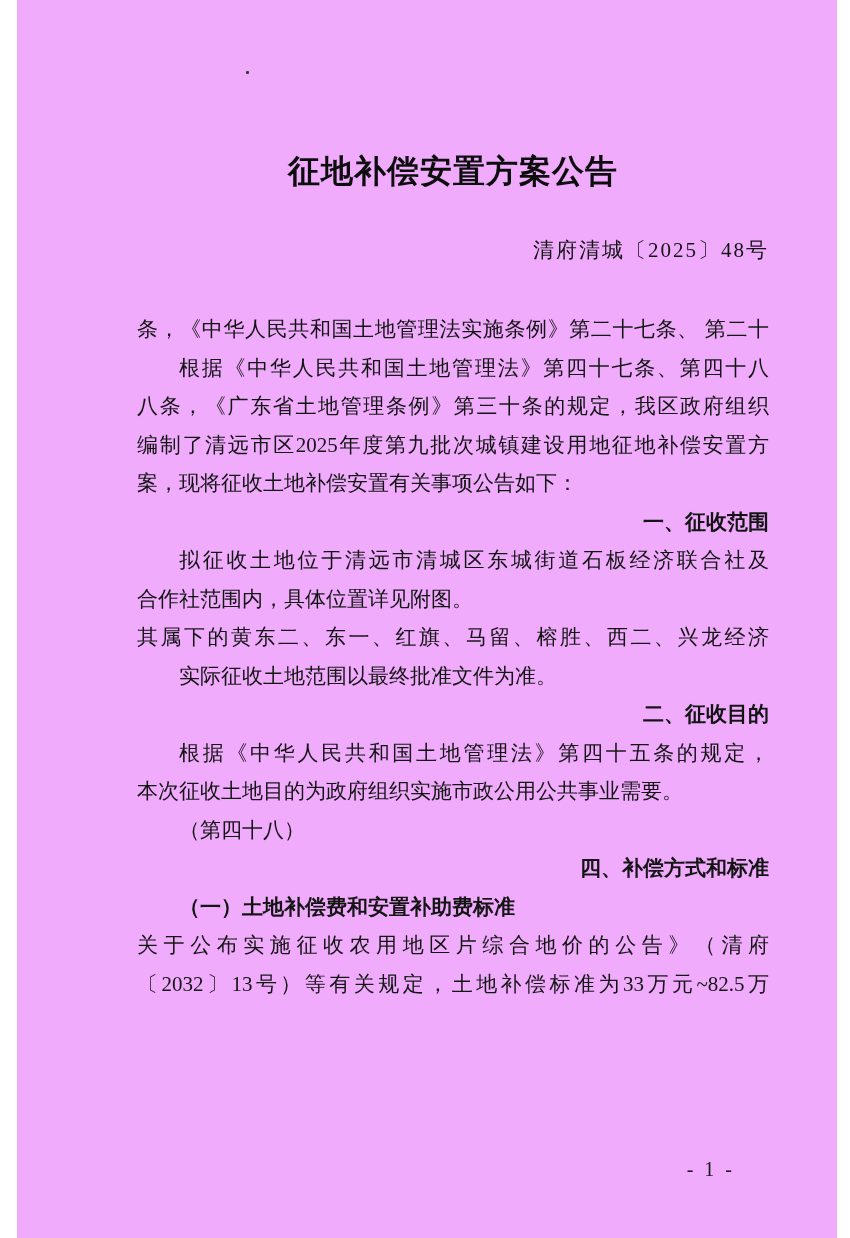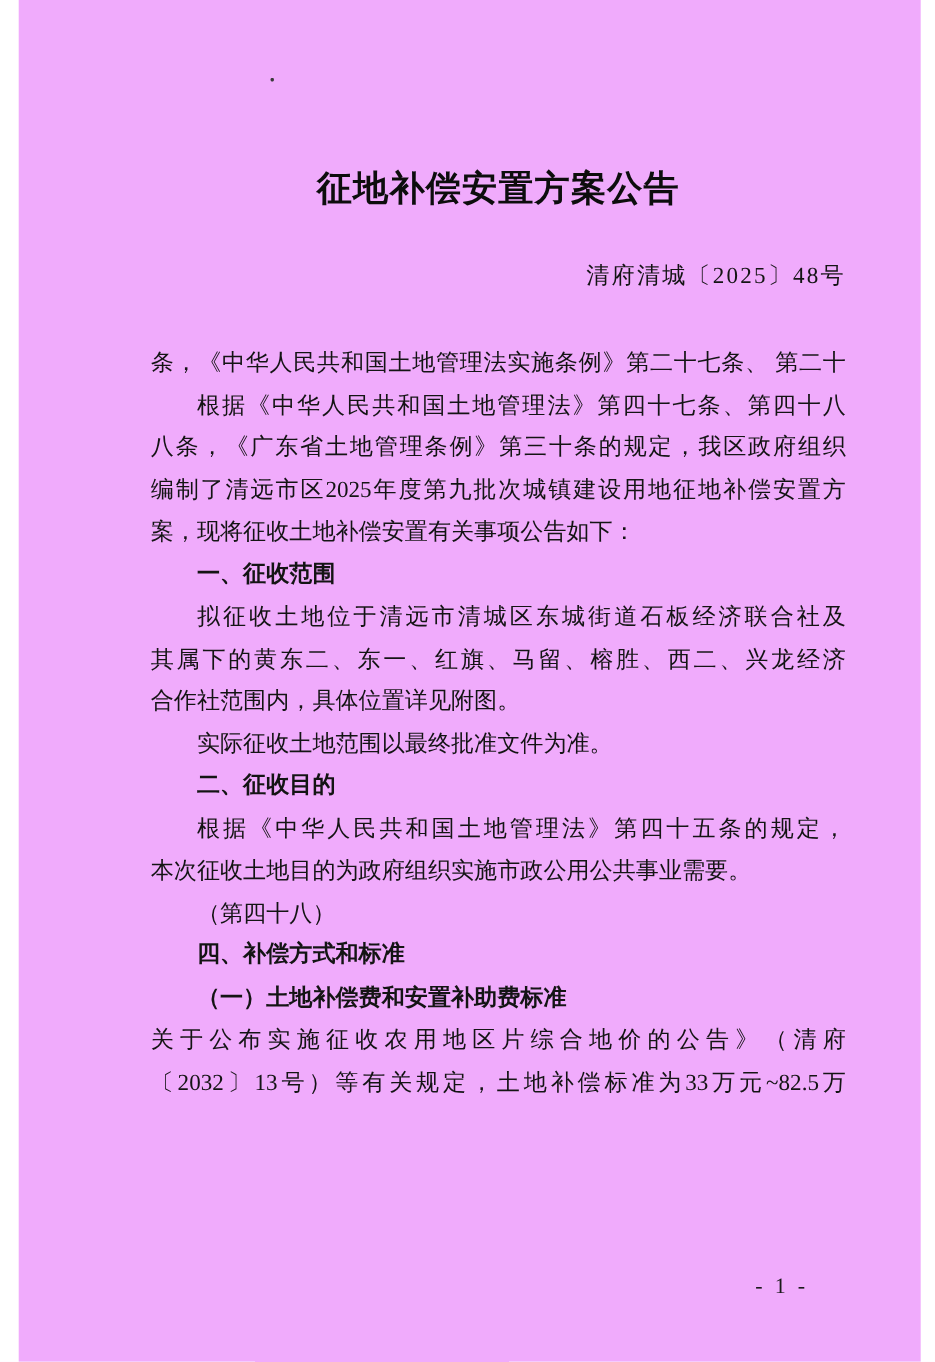--- a/index.html
+++ b/index.html
@@ -61,20 +61,21 @@
     text-align: justify;
     text-align-last: justify;
     white-space: normal;
   }
   .line.ind {
     text-indent: 2em;
   }
   .line.h {
     font-family: "Liberation Sans", sans-serif;
     font-weight: bold;
+    text-align: right;
   }
   .line.sub {
     font-weight: bold;
   }
   .page-number {
     position: absolute;
     top: 1158px;
     right: 102px;
     font-size: 20px;
     letter-spacing: 3px;
@@ -95,22 +96,22 @@
   <div class="doc-body">
 
     <div class="line j">条，《中华人民共和国土地管理法实施条例》第二十七条、 第二十</div>
     <div class="line ind j">根据《中华人民共和国土地管理法》第四十七条、第四十八</div>
     <div class="line j">八条，《广东省土地管理条例》第三十条的规定，我区政府组织</div>
     <div class="line j">编制了清远市区2025年度第九批次城镇建设用地征地补偿安置方</div>
     <div class="line">案，现将征收土地补偿安置有关事项公告如下：</div>
 
     <div class="line ind h">一、征收范围</div>
     <div class="line ind j">拟征收土地位于清远市清城区东城街道石板经济联合社及</div>
+    <div class="line">合作社范围内，具体位置详见附图。</div>
     <div class="line j">其属下的黄东二、东一、红旗、马留、榕胜、西二、兴龙经济</div>
-    <div class="line">合作社范围内，具体位置详见附图。</div>
     <div class="line ind">实际征收土地范围以最终批准文件为准。</div>
 
     <div class="line ind h">二、征收目的</div>
     <div class="line ind j">根据《中华人民共和国土地管理法》第四十五条的规定，</div>
     <div class="line">本次征收土地目的为政府组织实施市政公用公共事业需要。</div>
 
     <div class="line ind">（第四十八）</div>
 
     <div class="line ind h">四、补偿方式和标准</div>
     <div class="line ind sub">（一）土地补偿费和安置补助费标准</div>

